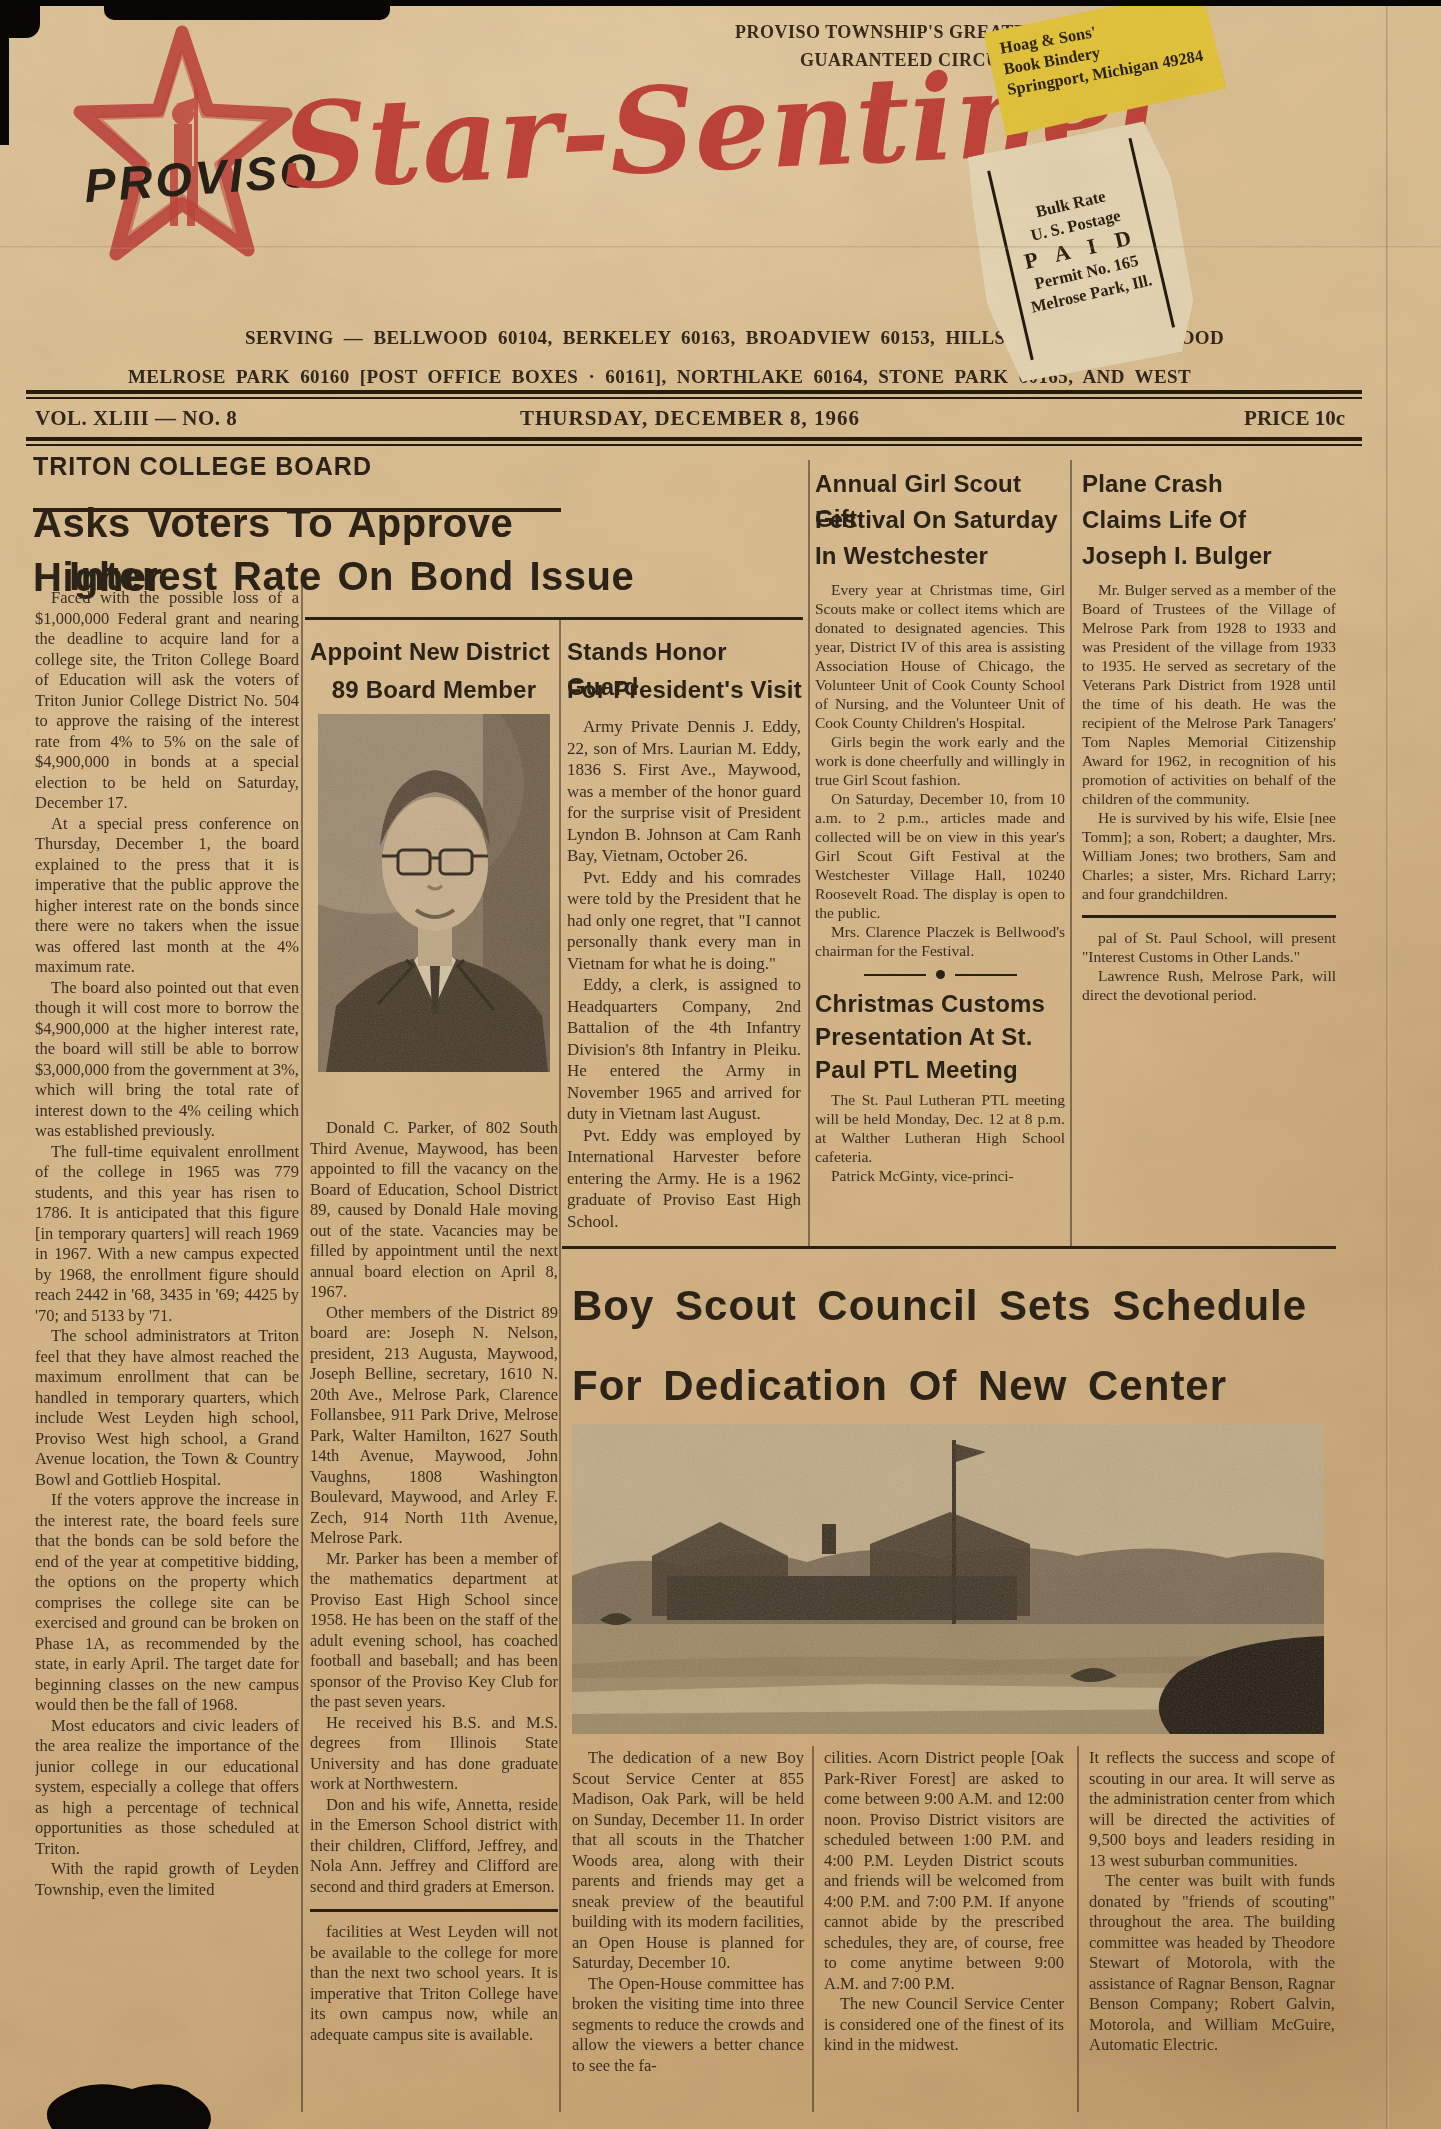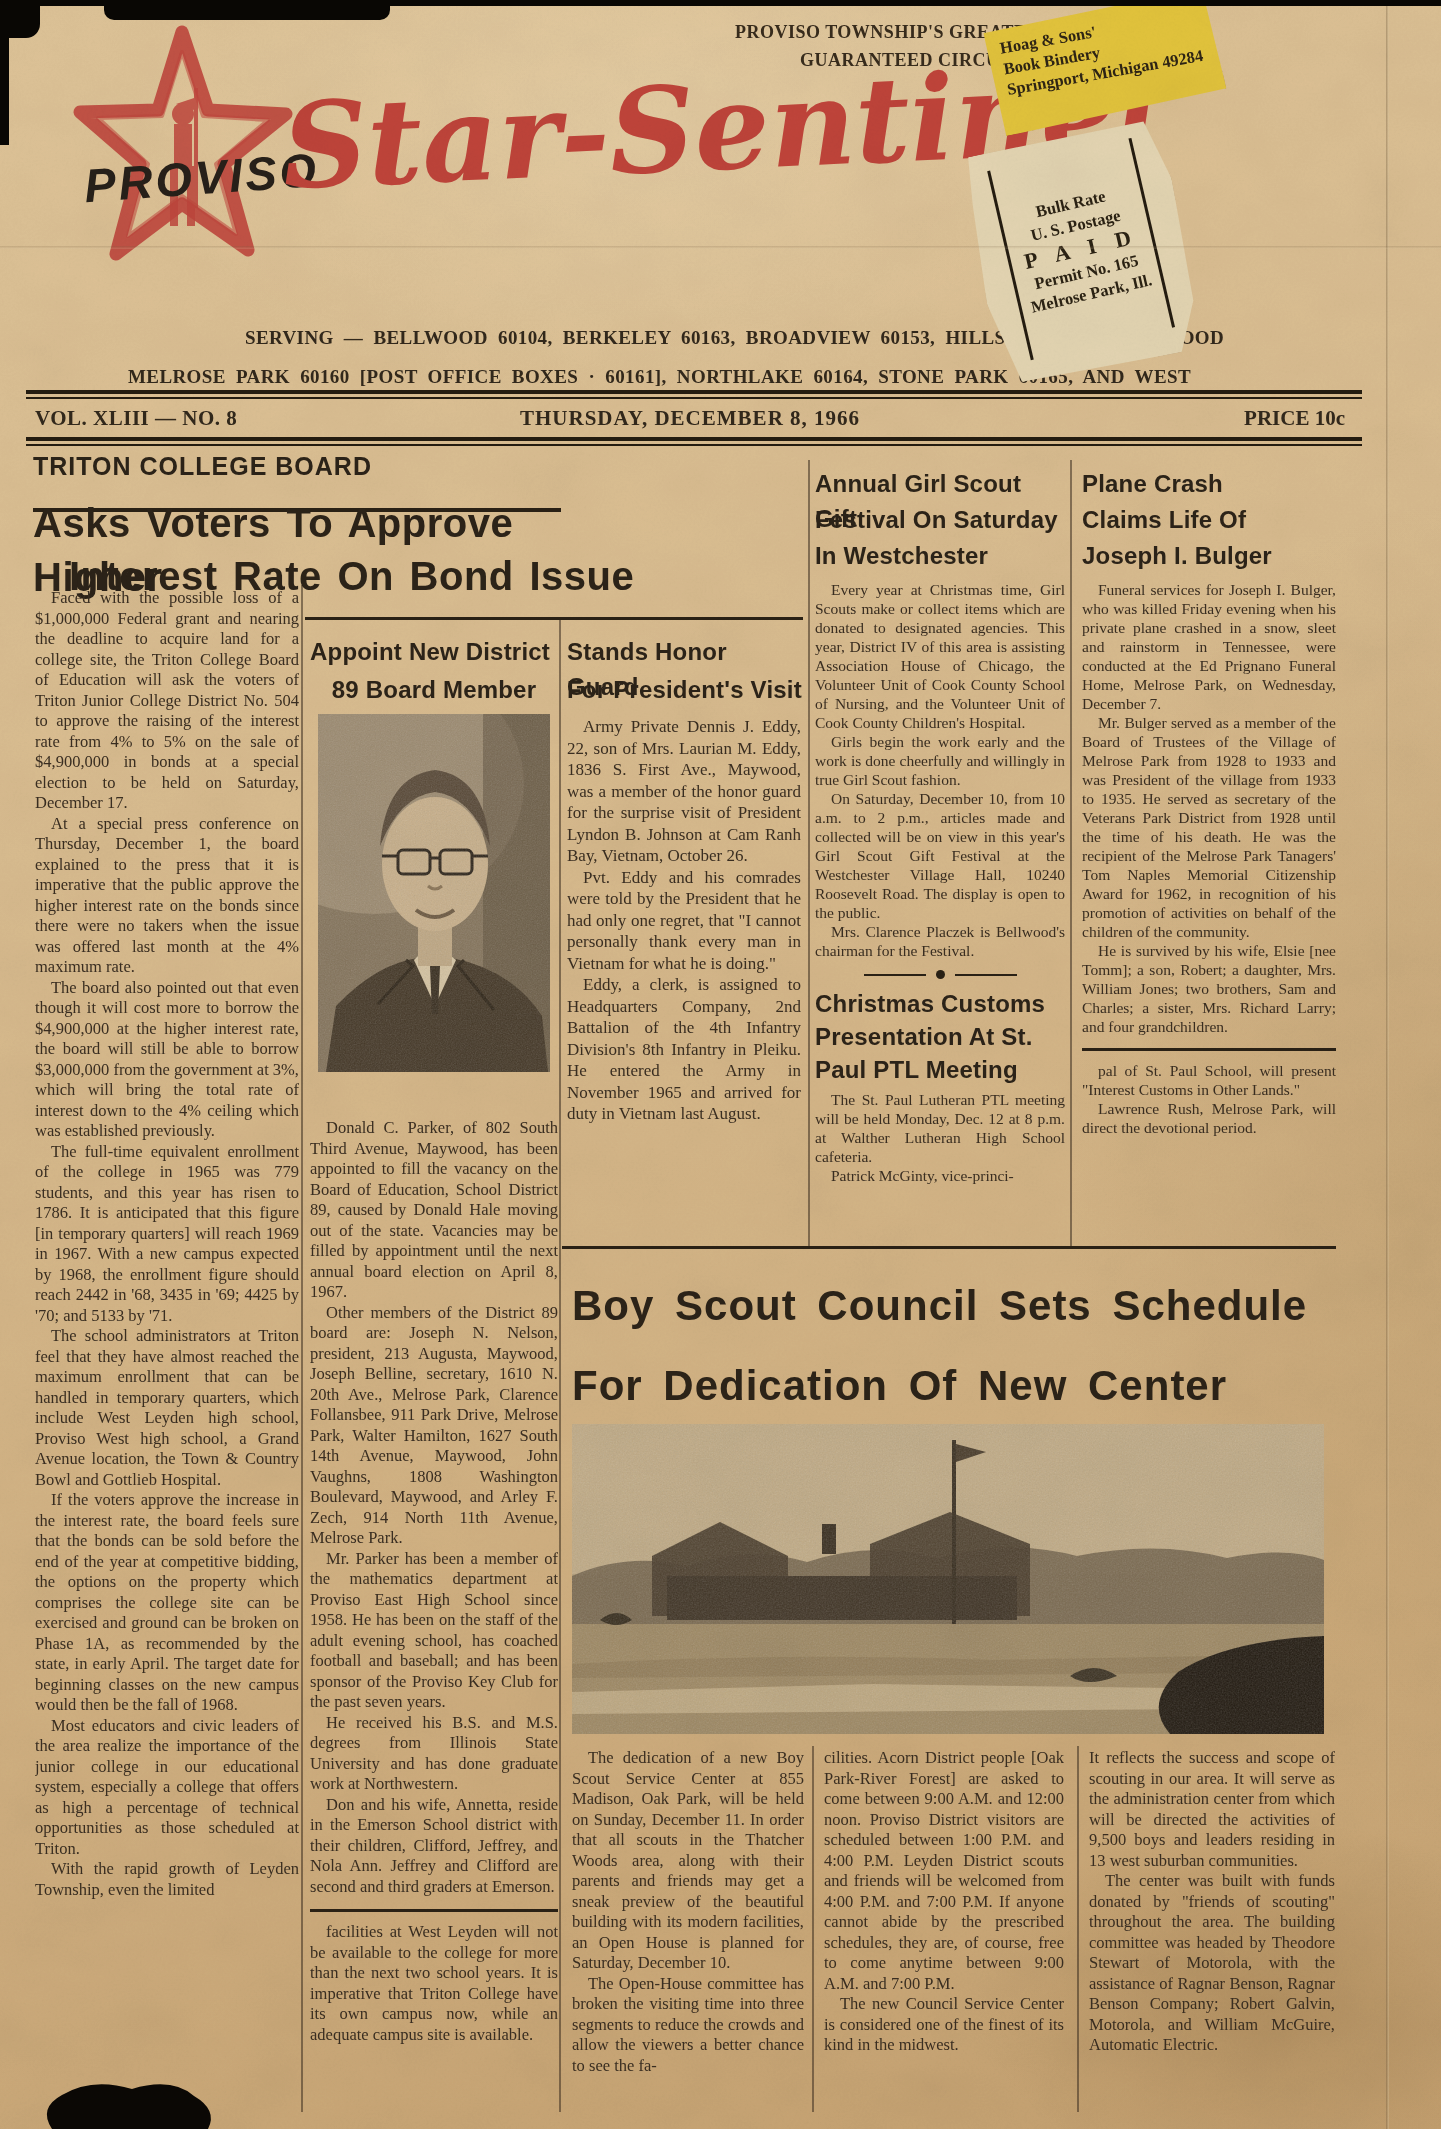--- a/index.html
+++ b/index.html
@@ -157,20 +157,21 @@
     <hr class="cutrule">
     <p class="bp">facilities at West Leyden will not be available to the college for more than the next two school years. It is imperative that Triton College have its own campus now, while an adequate campus site is available.</p>
   </div>
 
   <div class="abs hl colhead" style="left:567px;top:634px;width:236px;">Stands Honor Guard</div>
   <div class="abs hl colhead" style="left:567px;top:672px;width:236px;">For President's Visit</div>
   <div class="abs body-text" style="left:567px;top:716px;width:234px;height:528px;font-size:17px;line-height:21.5px;">
     <p class="bp">Army Private Dennis J. Eddy, 22, son of Mrs. Laurian M. Eddy, 1836 S. First Ave., Maywood, was a member of the honor guard for the surprise visit of President Lyndon B. Johnson at Cam Ranh Bay, Vietnam, October 26.</p>
     <p class="bp">Pvt. Eddy and his comrades were told by the President that he had only one regret, that "I cannot personally thank every man in Vietnam for what he is doing."</p>
     <p class="bp">Eddy, a clerk, is assigned to Headquarters Company, 2nd Battalion of the 4th Infantry Division's 8th Infantry in Pleiku. He entered the Army in November 1965 and arrived for duty in Vietnam last August.</p>
+    <p class="bp">Pvt. Eddy was employed by International Harvester before entering the Army. He is a 1962 graduate of Proviso East High School.</p>
   </div>
 
   <div class="abs hl colhead" style="left:815px;top:466px;width:250px;">Annual Girl Scout Gift</div>
   <div class="abs hl colhead" style="left:815px;top:502px;width:250px;">Festival On Saturday</div>
   <div class="abs hl colhead" style="left:815px;top:538px;width:250px;">In Westchester</div>
   <div class="abs" style="left:815px;top:580px;width:250px;height:664px;overflow:hidden;">
     <div class="body-text" style="font-size:15.5px;line-height:19px;">
       <p class="bp">Every year at Christmas time, Girl Scouts make or collect items which are donated to designated agencies. This year, District IV of this area is assisting Association House of Chicago, the Volunteer Unit of Cook County School of Nursing, and the Volunteer Unit of Cook County Children's Hospital.</p>
       <p class="bp">Girls begin the work early and the work is done cheerfully and willingly in true Girl Scout fashion.</p>
       <p class="bp">On Saturday, December 10, from 10 a.m. to 2 p.m., articles made and collected will be on view in this year's Girl Scout Gift Festival at the Westchester Village Hall, 10240 Roosevelt Road. The display is open to the public.</p>
@@ -188,21 +189,20 @@
       <p class="bp">The St. Paul Lutheran PTL meeting will be held Monday, Dec. 12 at 8 p.m. at Walther Lutheran High School cafeteria.</p>
       <p class="bp">Patrick McGinty, vice-princi-</p>
     </div>
   </div>
 
   <div class="abs hl colhead" style="left:1082px;top:466px;width:255px;">Plane Crash</div>
   <div class="abs hl colhead" style="left:1082px;top:502px;width:255px;">Claims Life Of</div>
   <div class="abs hl colhead" style="left:1082px;top:538px;width:255px;">Joseph I. Bulger</div>
   <div class="abs" style="left:1082px;top:580px;width:254px;height:664px;overflow:hidden;">
     <div class="body-text" style="font-size:15.5px;line-height:19px;">
-      <p class="bp">Funeral services for Joseph I. Bulger, who was killed Friday evening when his private plane crashed in a snow, sleet and rainstorm in Tennessee, were conducted at the Ed Prignano Funeral Home, Melrose Park, on Wednesday, December 7.</p>
       <p class="bp">Mr. Bulger served as a member of the Board of Trustees of the Village of Melrose Park from 1928 to 1933 and was President of the village from 1933 to 1935. He served as secretary of the Veterans Park District from 1928 until the time of his death. He was the recipient of the Melrose Park Tanagers' Tom Naples Memorial Citizenship Award for 1962, in recognition of his promotion of activities on behalf of the children of the community.</p>
       <p class="bp">He is survived by his wife, Elsie [nee Tomm]; a son, Robert; a daughter, Mrs. William Jones; two brothers, Sam and Charles; a sister, Mrs. Richard Larry; and four grandchildren.</p>
     </div>
     <hr class="cutrule">
     <div class="body-text" style="font-size:15.5px;line-height:19px;">
       <p class="bp">pal of St. Paul School, will present "Interest Customs in Other Lands."</p>
       <p class="bp">Lawrence Rush, Melrose Park, will direct the devotional period.</p>
     </div>
   </div>
 

